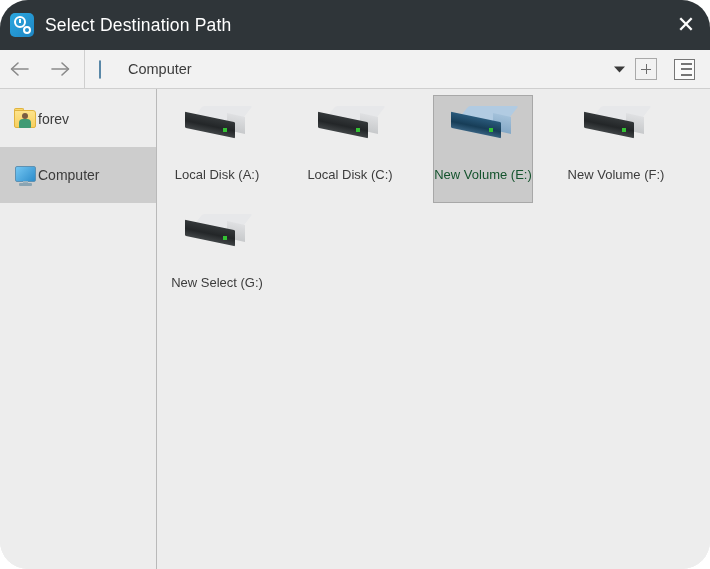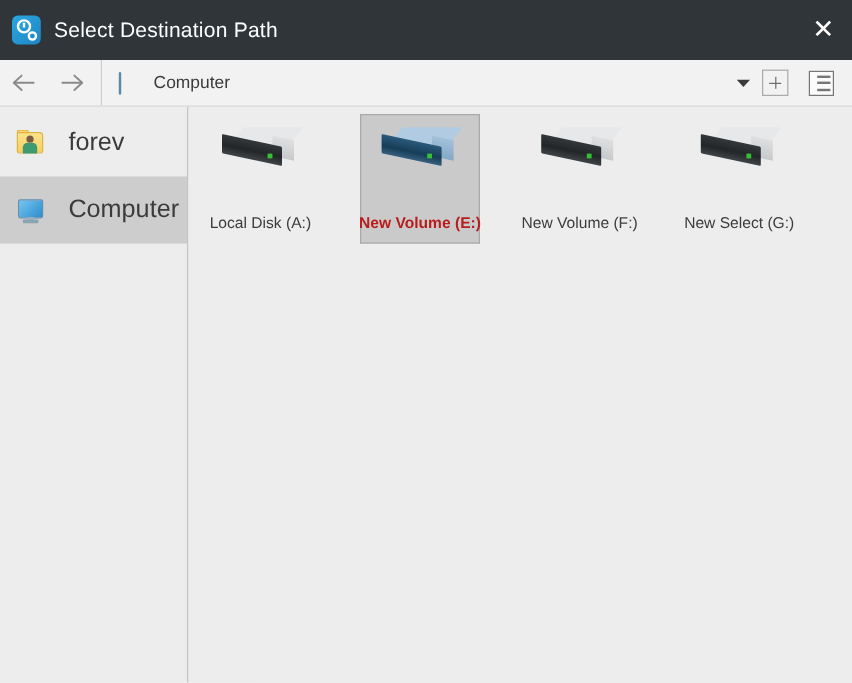--- a/index.html
+++ b/index.html
@@ -14,20 +14,21 @@
 
   .dialog {
     position: relative;
     width: 710px;
     height: 569px;
     box-sizing: border-box;
     background: #ededed;
     overflow: hidden;
     display: flex;
     flex-direction: column;
+    border-radius: 28px;
   }
 
   
   .titlebar {
     height: 50px;
     min-height: 50px;
     background: #2f3539;
     display: flex;
     align-items: center;
     padding: 0 0 0 10px;
@@ -221,23 +222,23 @@
   .side-item {
     height: 56px;
     display: flex;
     align-items: center;
     padding-left: 14px;
     box-sizing: border-box;
     cursor: pointer;
   }
   .side-item.selected { background: #cdcdcd; }
   .side-label {
-    font-size: 21px;
+    font-size: 14px;
     color: #3b3b3b;
-    margin-left: 19px;
+    margin-left: 0;
     white-space: nowrap;
   }
   .side-ico {
     width: 24px;
     height: 22px;
     flex: 0 0 auto;
     position: relative;
   }
 
   
@@ -354,24 +355,24 @@
     border: 1px solid transparent;
     padding-top: 8px;
   }
   .drive.selected {
     background: #cacaca;
     border: 1px solid #a8a8a8;
   }
   .drive-label {
     font-size: 13px;
     color: #3c3c3c;
-    margin-top: 30px;
+    margin-top: 19px;
     white-space: nowrap;
   }
-  .drive.selected .drive-label { color: #b91c1c; font-weight: bold; }
+  .drive.selected .drive-label { color: #14532d; }
 
   
   .drive-ico {
     width: 68px;
     height: 44px;
     position: relative;
   }
   .drive-ico .top {
     position: absolute;
     left: 11px; top: 2px;
@@ -522,20 +523,29 @@
         <div class="drive">
           <span class="drive-ico">
             <span class="top"></span>
               <span class="side"></span>
               <span class="front"></span>
               <span class="led"></span>
           </span>
           <span class="drive-label">Local Disk (A:)</span>
         </div>
 
+        <div class="drive">
+          <span class="drive-ico">
+            <span class="top"></span>
+              <span class="side"></span>
+              <span class="front"></span>
+              <span class="led"></span>
+          </span>
+          <span class="drive-label">Local Disk (C:)</span>
+        </div>
 
         <div class="drive selected">
           <span class="drive-ico blue">
             <span class="top"></span>
               <span class="side"></span>
               <span class="front"></span>
               <span class="led"></span>
           </span>
           <span class="drive-label">New Volume (E:)</span>
         </div>

